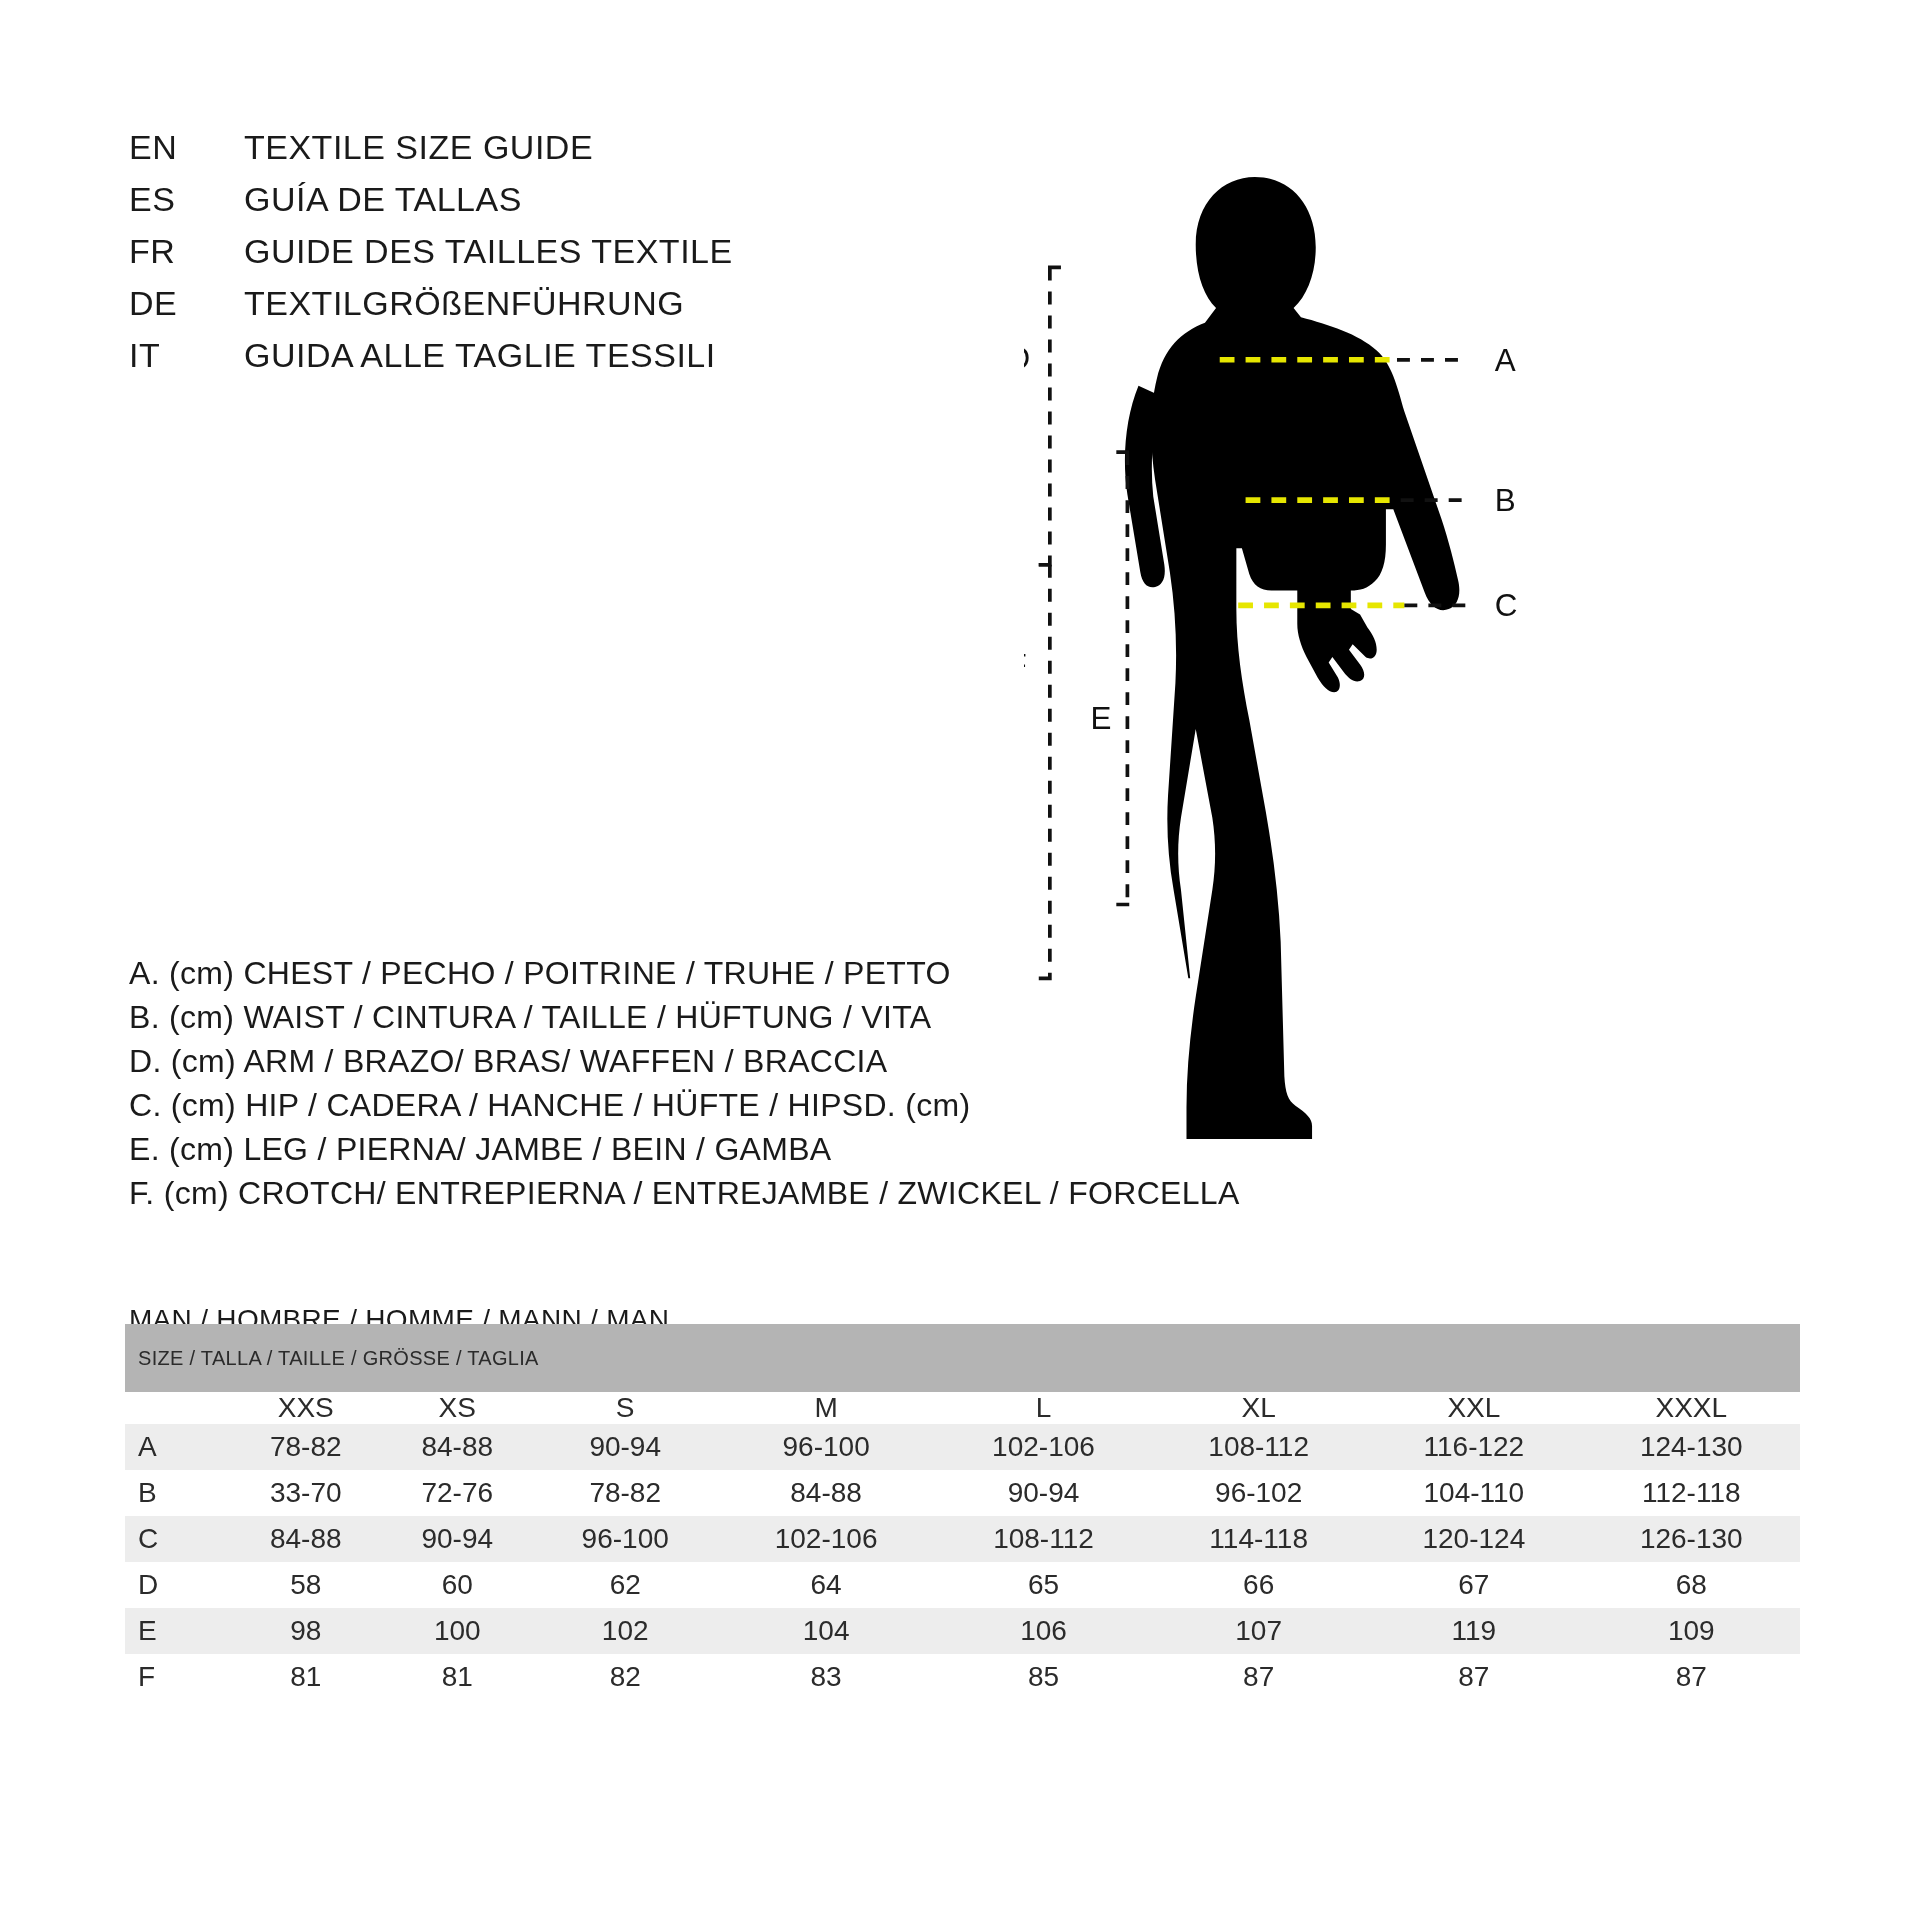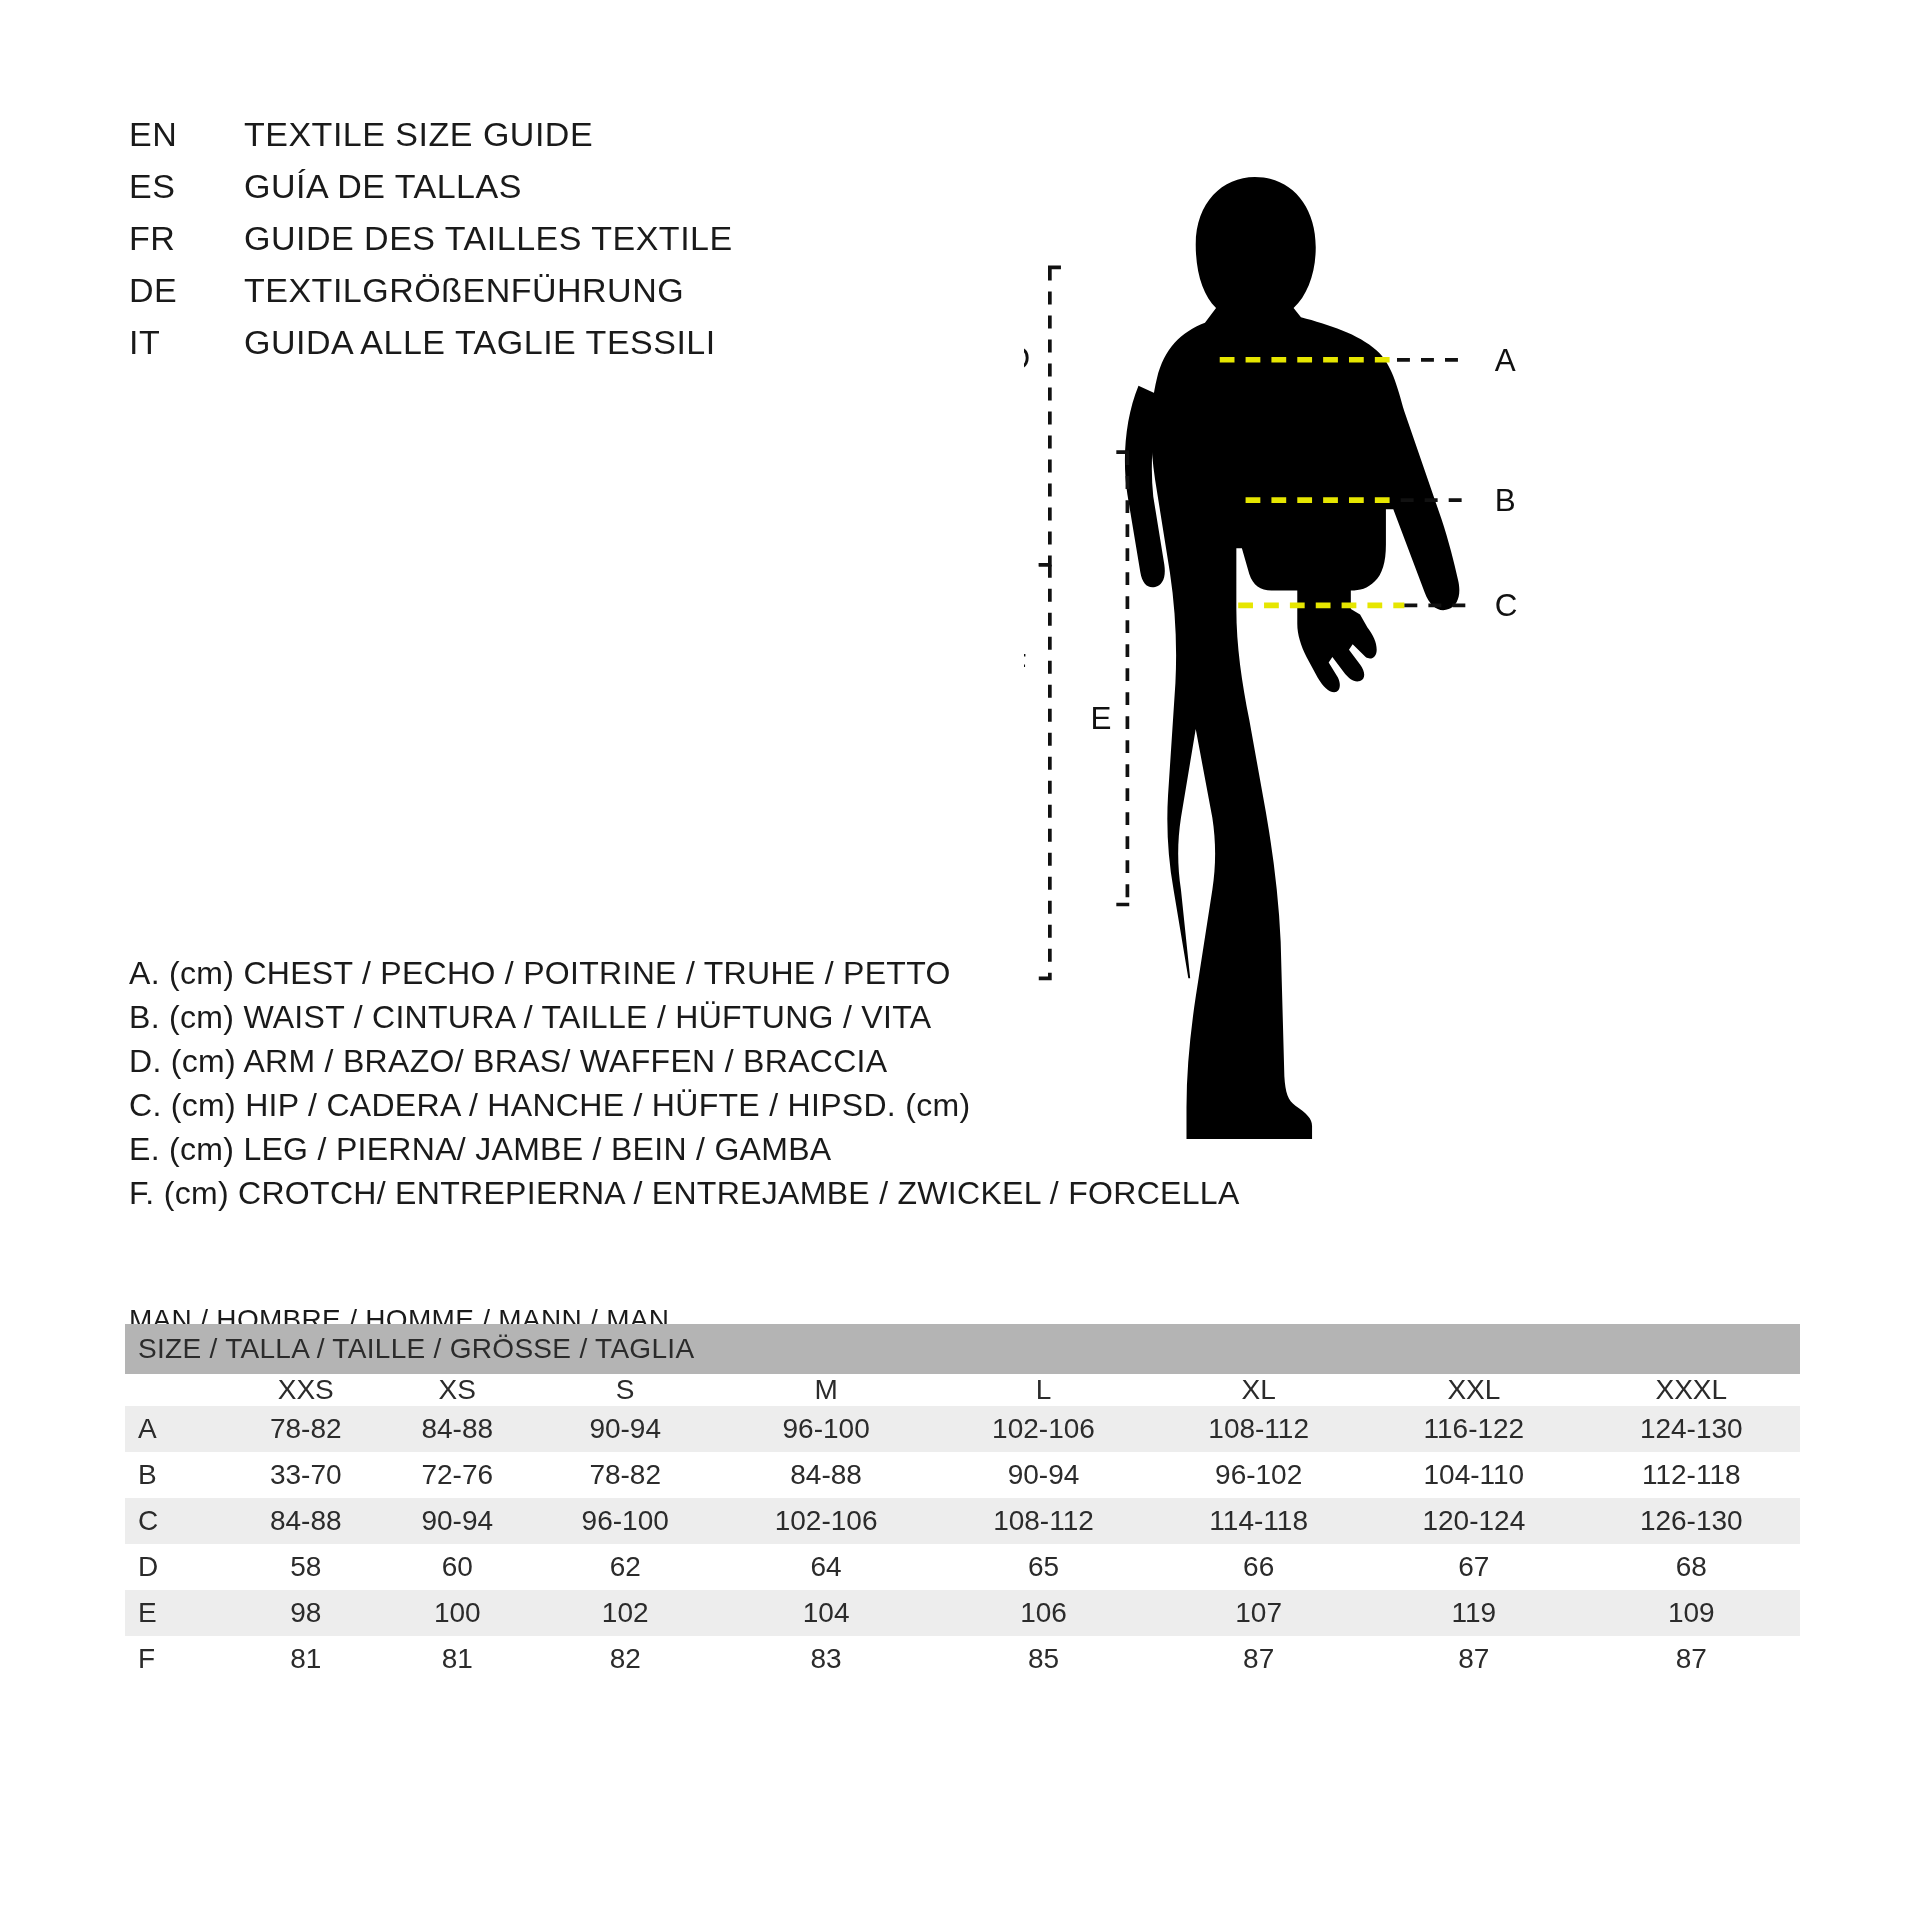--- a/index.html
+++ b/index.html
@@ -17,21 +17,21 @@
   }
 
   
   .title-block {
     position: absolute;
     left: 129px;
     top: 115px;
   }
   .title-row {
     display: flex;
-    align-items: flex-start;
+    align-items: flex-end;
     height: 52px;
   }
   .title-lang {
     width: 115px;
     font-size: 34px;
     letter-spacing: 0.5px;
   }
   .title-text {
     font-size: 34px;
     letter-spacing: 0.5px;
@@ -84,22 +84,22 @@
     padding: 0;
     font-weight: normal;
     text-align: center;
     height: 46px;
     color: #2b2b2b;
   }
   .size-table .hdr-row td {
     background: #b4b4b4;
     text-align: left;
     padding-left: 13px;
-    font-size: 28px;
-    height: 50px;
+    font-size: 20px;
+    height: 68px;
     letter-spacing: 0.3px;
   }
   .size-table .col-label {
     width: 92px;
     text-align: left;
     padding-left: 13px;
   }
   .size-table .sizes-row td {
     background: #ffffff;
     height: 32px;

